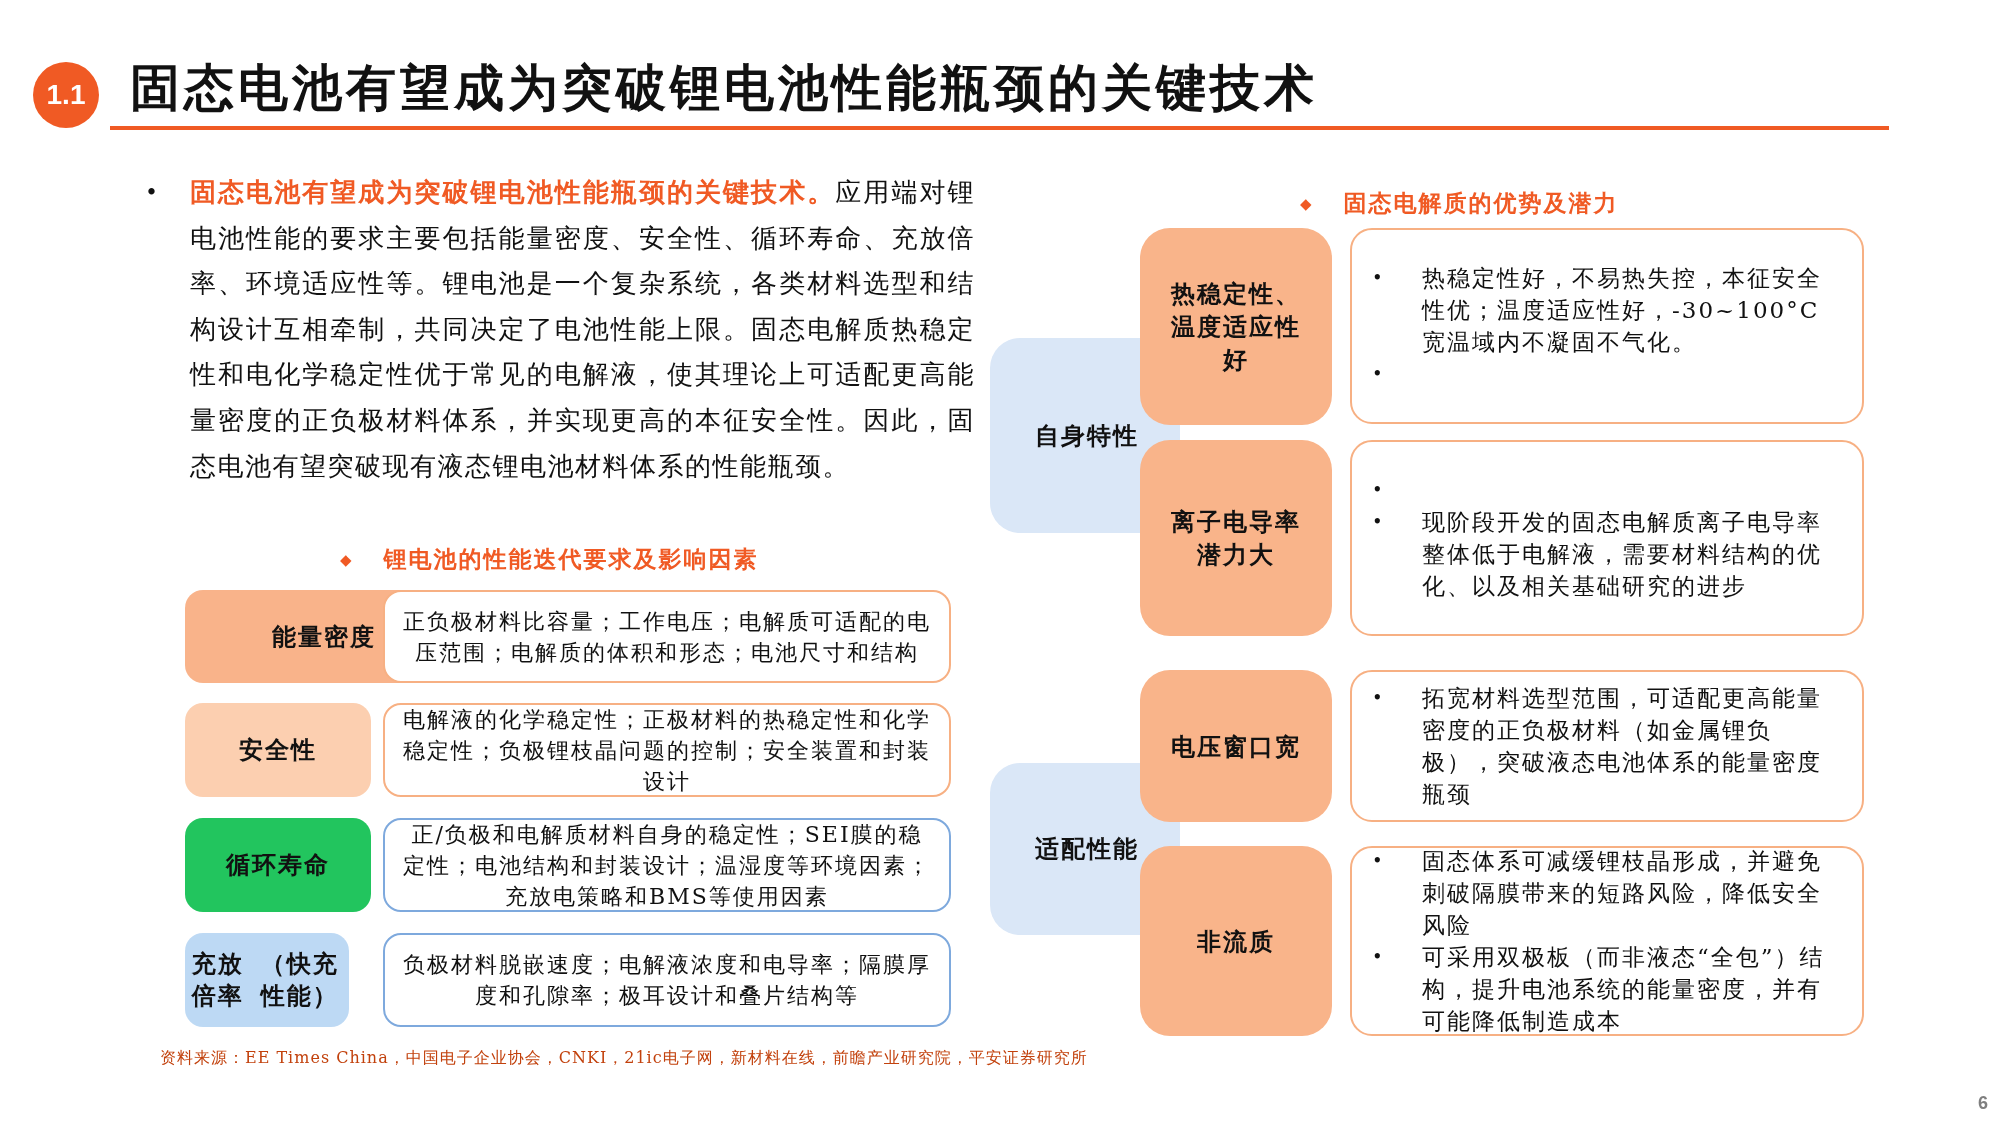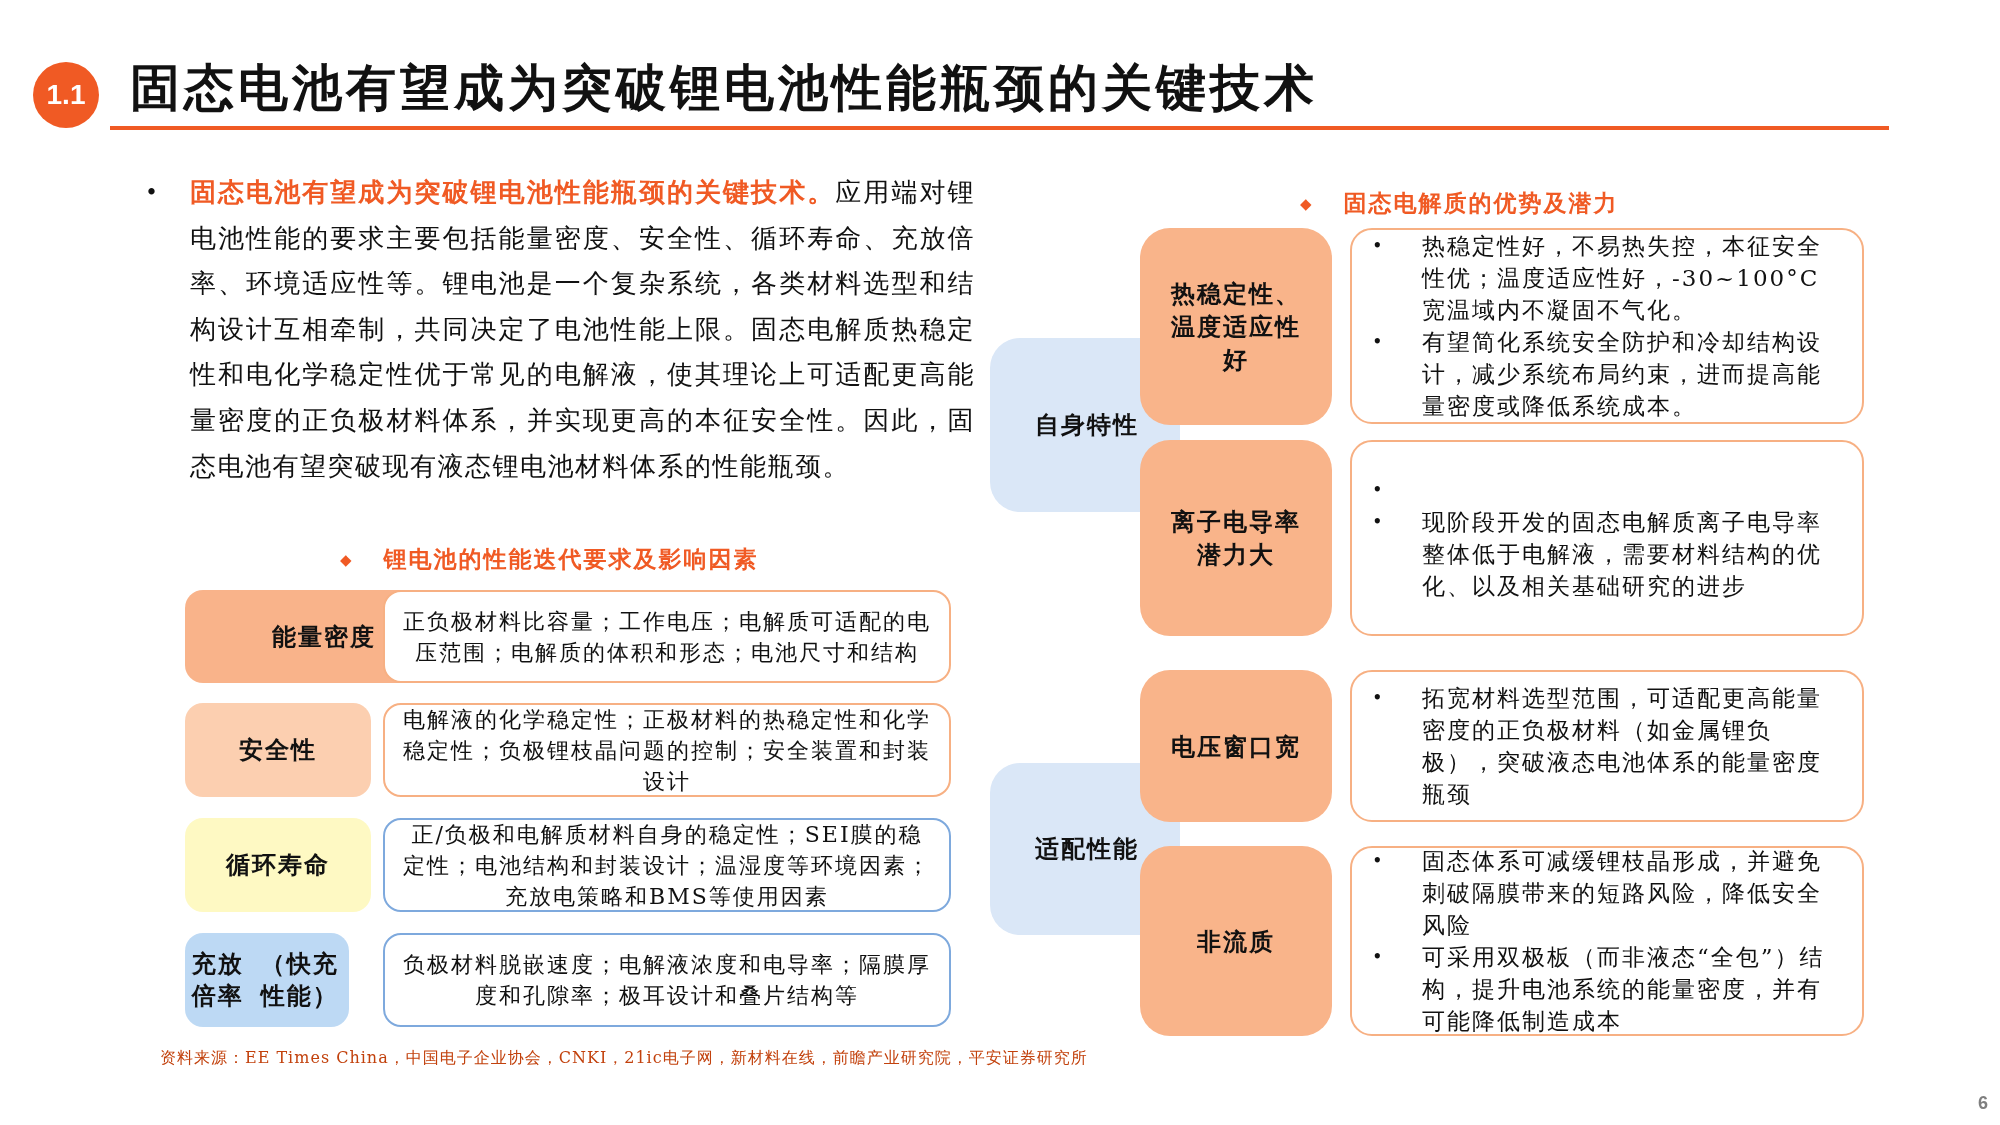--- a/index.html
+++ b/index.html
@@ -54,35 +54,35 @@
   <span class="diamond">◆</span>
   <span>锂电池的性能迭代要求及影响因素</span>
 </div>
 
 <div class="abs lbl" style="left:185px; top:590px; width:186px; height:93px; background:#F9B38A;padding-left:46px;">能量密度</div>
 <div class="abs tbox" style="left:383px; top:590px; width:568px; height:93px;">正负极材料比容量；工作电压；电解质可适配的电压范围；电解质的体积和形态；电池尺寸和结构</div>
 
 <div class="abs lbl" style="left:185px; top:703px; width:186px; height:94px; background:#FCCFB0;">安全性</div>
 <div class="abs tbox" style="left:383px; top:703px; width:568px; height:94px;">电解液的化学稳定性；正极材料的热稳定性和化学稳定性；负极锂枝晶问题的控制；安全装置和封装设计</div>
 
-<div class="abs lbl" style="left:185px; top:818px; width:186px; height:94px; background:#fef9c3;">循环寿命</div>
+<div class="abs lbl" style="left:185px; top:818px; width:186px; height:94px; background:#22c55e;">循环寿命</div>
 <div class="abs tbox blue" style="left:383px; top:818px; width:568px; height:94px;">正/负极和电解质材料自身的稳定性；SEI膜的稳定性；电池结构和封装设计；温湿度等环境因素；充放电策略和BMS等使用因素</div>
 
 <div class="abs lbl" style="left:185px; top:933px; width:164px; height:94px; background:#BDD9F4; flex-direction:row;">
   <span>充放倍率</span>
   <span>（快充性能）</span>
 </div>
 <div class="abs tbox blue" style="left:383px; top:933px; width:568px; height:94px;">负极材料脱嵌速度；电解液浓度和电导率；隔膜厚度和孔隙率；极耳设计和叠片结构等</div>
 
 <div class="abs subhead" style="left:1300px; top:188px;">
   <span class="diamond">◆</span>
   <span>固态电解质的优势及潜力</span>
 </div>
 
-<div class="abs grp" style="left:990px; top:338px; width:190px; height:174px;">
+<div class="abs grp" style="left:990px; top:338px; width:190px; height:195px;">
   <span>自身特性</span>
 </div>
 <div class="abs grp" style="left:990px; top:763px; width:190px; height:172px;">
   <span>适配性能</span>
 </div>
 
 <div class="abs olbl" style="left:1140px; top:228px; width:192px; height:197px;">
   <span style="width:140px;">热稳定性、温度适应性好</span>
 </div>
 <div class="abs olbl" style="left:1140px; top:440px; width:192px; height:196px;">
@@ -95,21 +95,20 @@
   <span>非流质</span>
 </div>
 
 <div class="abs rbox" style="left:1350px; top:228px; width:514px; height:196px;">
   <div class="bul">
       <span class="bd">•</span>
       <span>热稳定性好，不易热失控，本征安全性优；温度适应性好，-30~100°C宽温域内不凝固不气化。</span>
     </div>
   <div class="bul">
       <span class="bd">•</span>
-      <span>有望简化系统安全防护和冷却结构设计，减少系统布局约束，进而提高能量密度或降低系统成本。</span>
     </div>
 </div>
 <div class="abs rbox" style="left:1350px; top:440px; width:514px; height:196px;">
   <div class="bul">
       <span class="bd">•</span>
     </div>
   <div class="bul">
       <span class="bd">•</span>
       <span>现阶段开发的固态电解质离子电导率整体低于电解液，需要材料结构的优化、以及相关基础研究的进步</span>
     </div>

